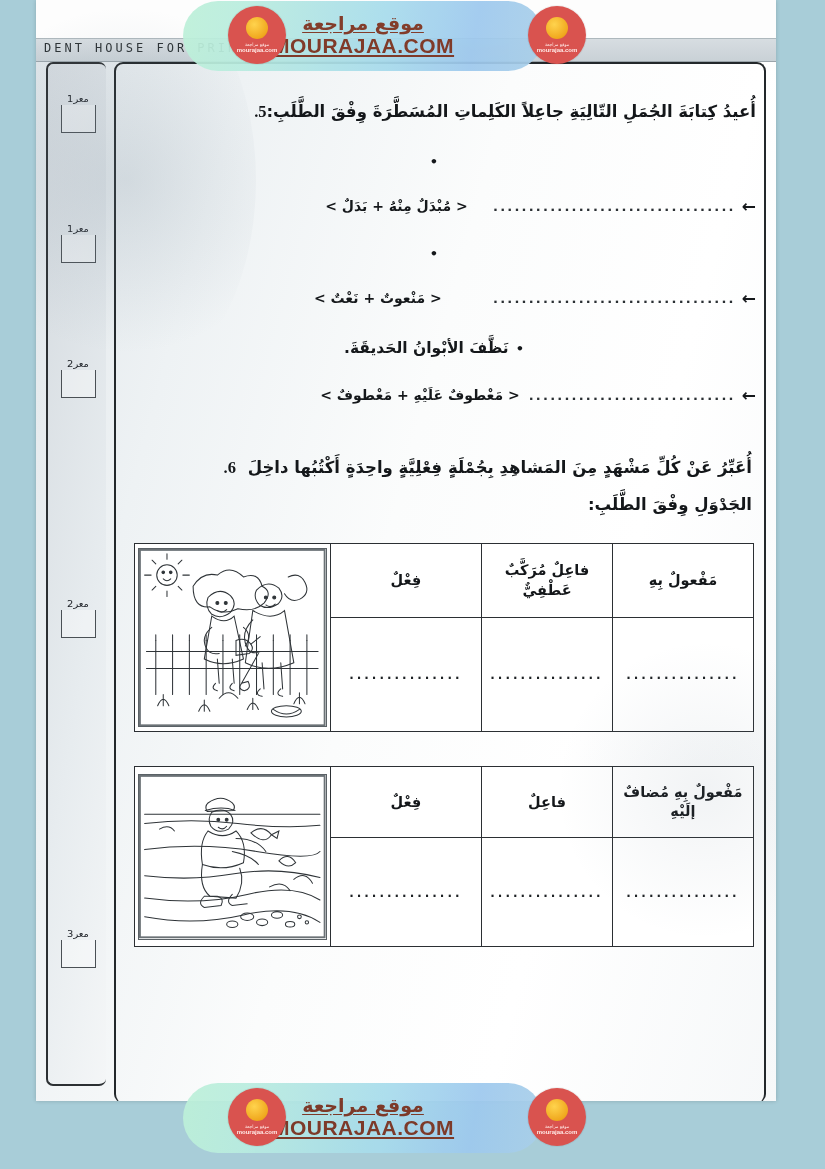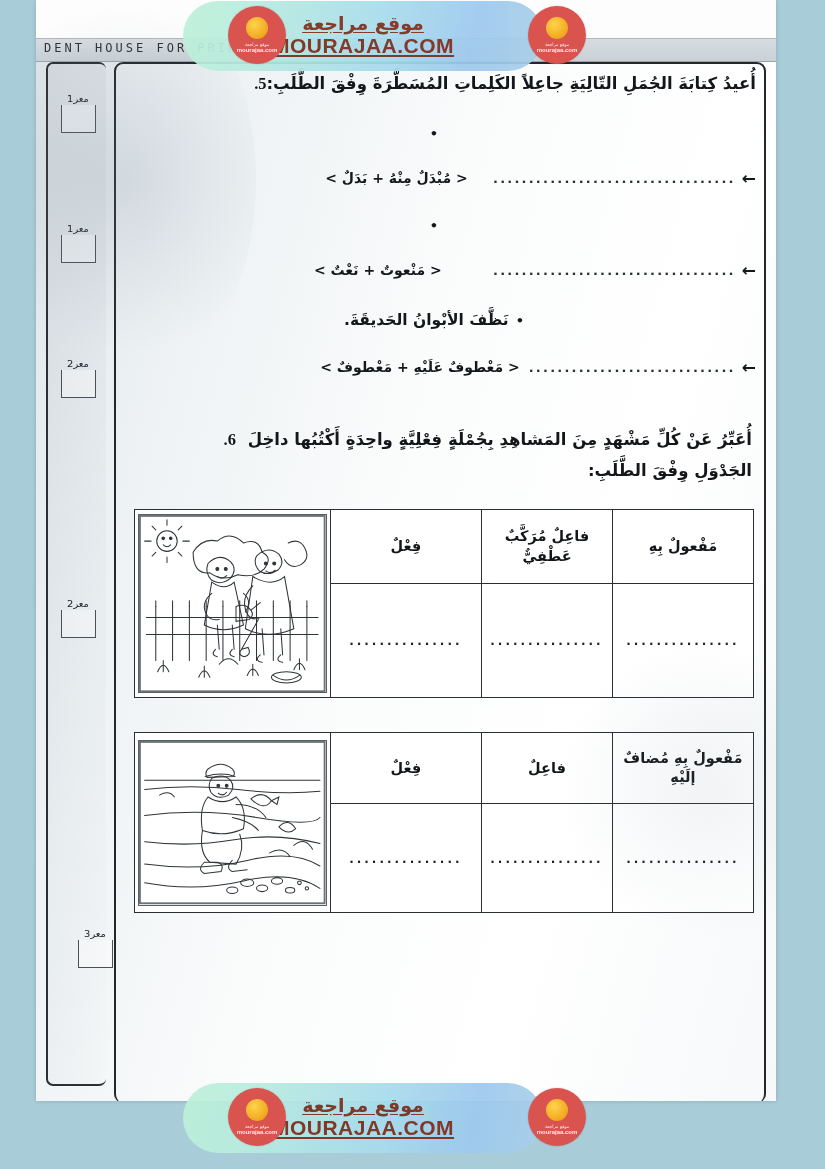--- a/index.html
+++ b/index.html
@@ -180,28 +180,28 @@
     <div class="mark-sq"></div>
   </div>
   <div class="mark-box" style="left:22px;top:360px;">
     <div class="mark-label">معر2</div>
     <div class="mark-sq"></div>
   </div>
   <div class="mark-box" style="left:22px;top:600px;">
     <div class="mark-label">معر2</div>
     <div class="mark-sq"></div>
   </div>
-  <div class="mark-box" style="left:39px;top:930px;">
+  <div class="mark-box" style="left:22px;top:930px;">
     <div class="mark-label">معر3</div>
     <div class="mark-sq"></div>
   </div>
 
   <div id="sheet">
 
-    <div style="">
+    <div style="margin-top:28px;">
       <div class="q-line">
         <span>أُعيدُ كِتابَةَ الجُمَلِ التّالِيَةِ جاعِلاً الكَلِماتِ المُسَطَّرَةَ وِفْقَ الطَّلَبِ:</span><span class="q-num">5.</span>
       </div>
 
       <div class="bullet-row" style="margin-top:30px;justify-content:center;">
         <span class="bullet-dot">•</span>
       </div>
       <div class="answer-row" style="margin-top:30px;">
         <span class="arrow">←</span>
         <span class="dots" style="width:262px;">..................................</span>
@@ -226,21 +226,21 @@
         <span class="dots" style="width:210px;">..................................</span>
         <span class="tag">&lt; مَعْطوفٌ عَلَيْهِ + مَعْطوفٌ &gt;</span>
       </div>
     </div>
 
     <div style="margin-top:52px;">
       <div class="q-line" style="padding-right:4px;">
         <span>أُعَبِّرُ عَنْ كُلِّ مَشْهَدٍ مِنَ المَشاهِدِ بِجُمْلَةٍ فِعْلِيَّةٍ واحِدَةٍ أَكْتُبُها داخِلَ</span>
         <span class="q-num" style="margin-right:6px;">6.</span>
       </div>
-      <div class="q-line" style="margin-top:6px;padding-right:4px;">
+      <div class="q-line" style="margin-top:12px;padding-right:4px;">
         <span>الجَدْوَلِ وِفْقَ الطَّلَبِ:</span>
       </div>
 
       <table class="grid" style="margin-top:26px;margin-right:2px;width:620px;">
         <tbody>
             <tr>
           <td class="head" style="width:128px;">مَفْعولٌ بِهِ</td>
           <td class="head" style="width:118px;">فاعِلٌ مُرَكَّبٌ عَطْفِيٌّ</td>
           <td class="head" style="width:138px;">فِعْلٌ</td>
           <td class="pic" rowspan="2">

